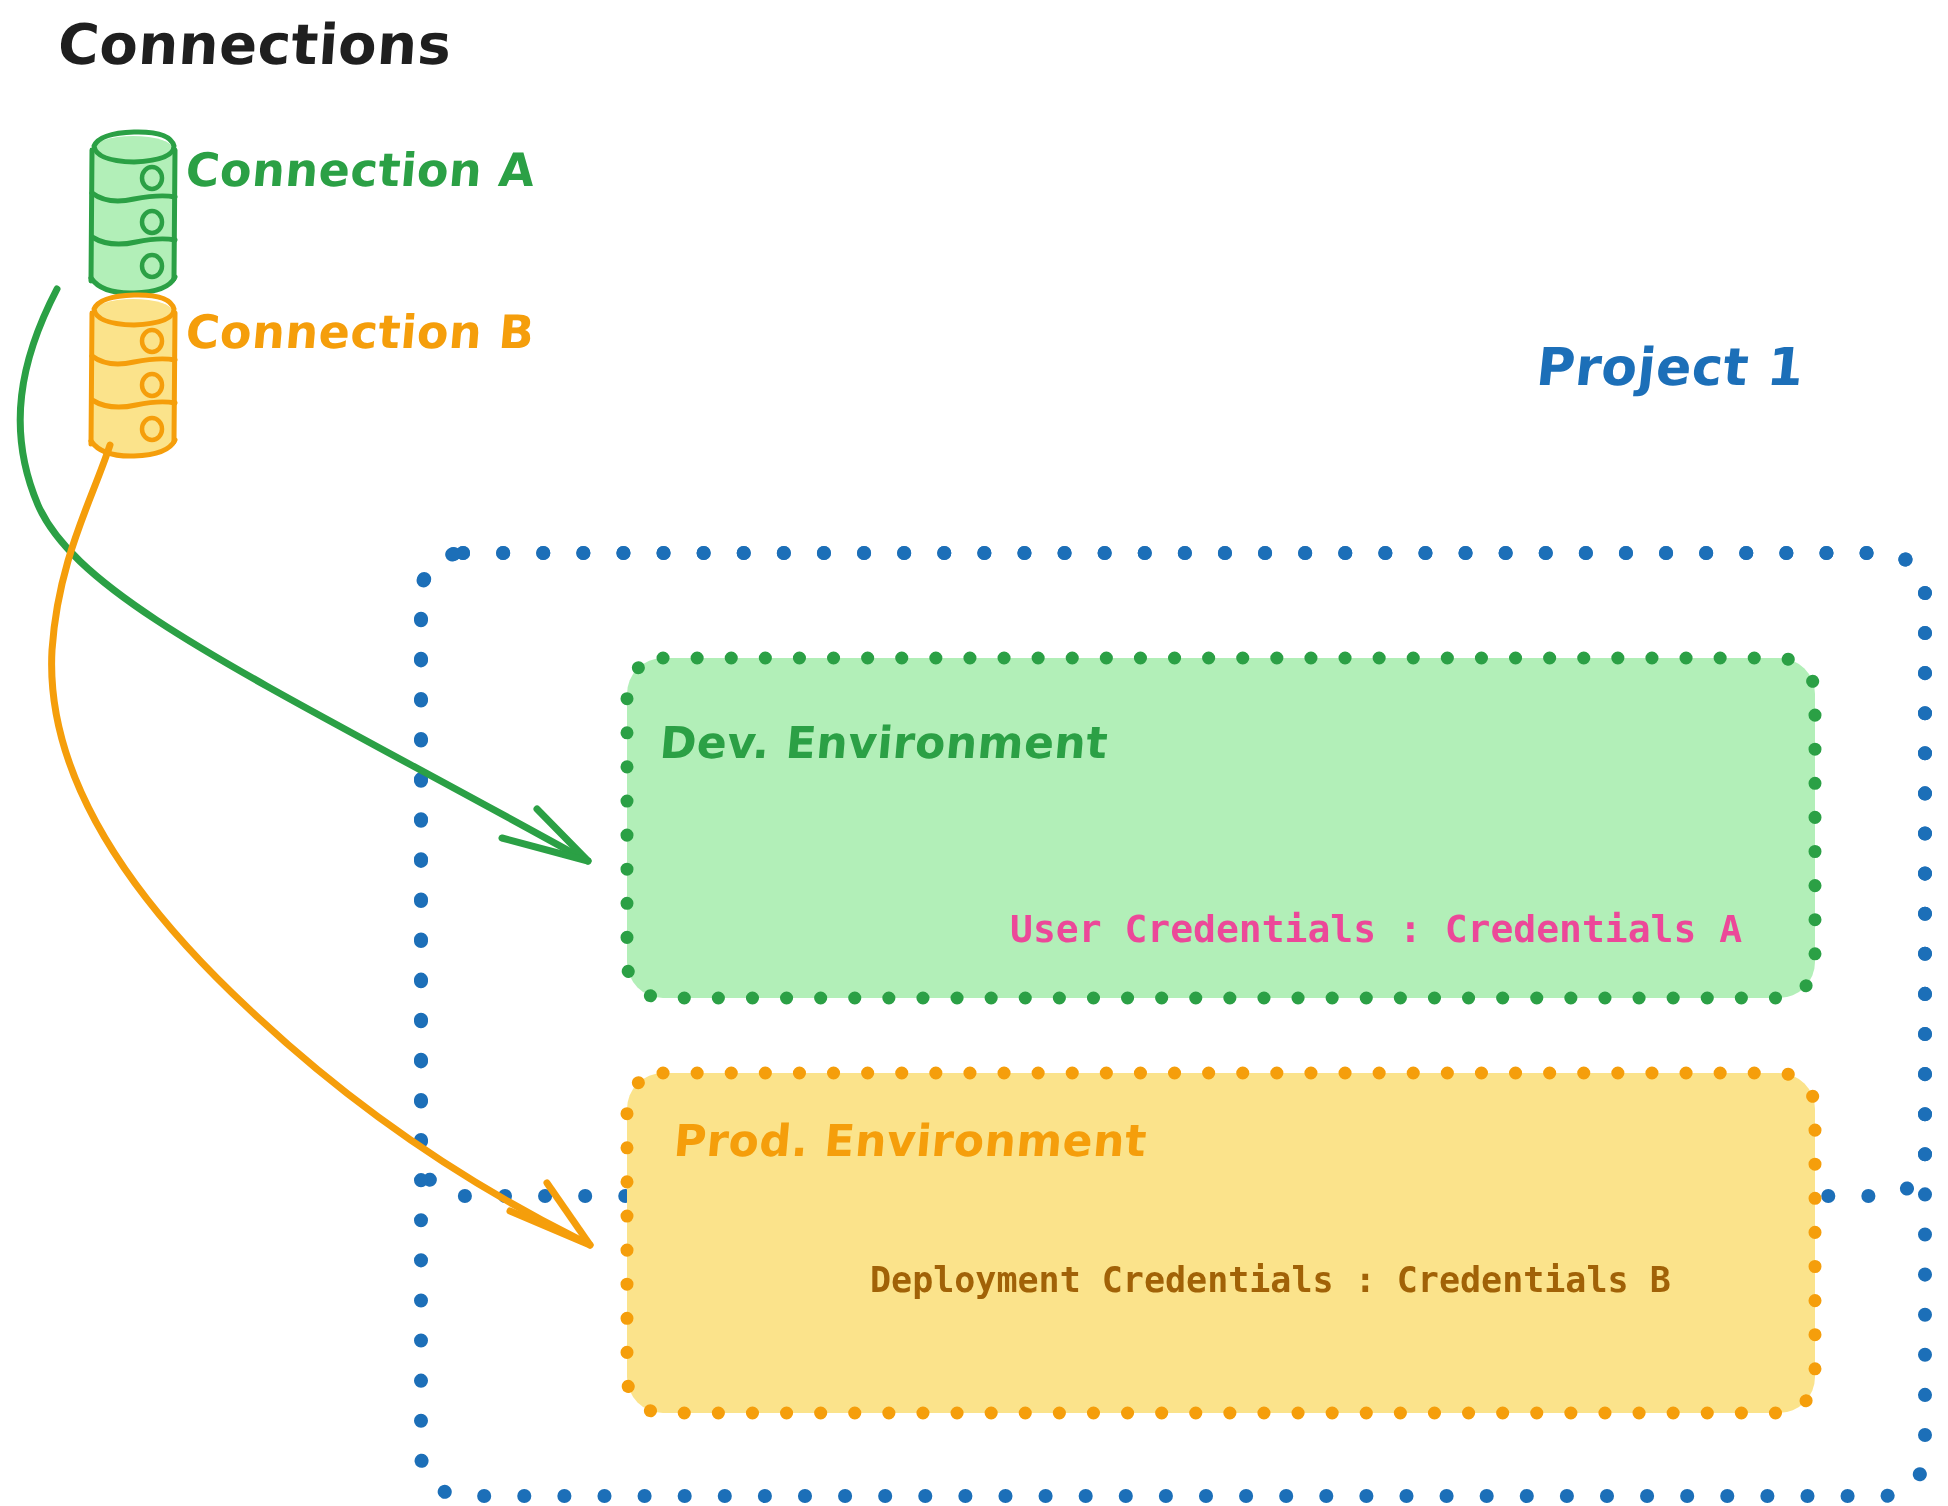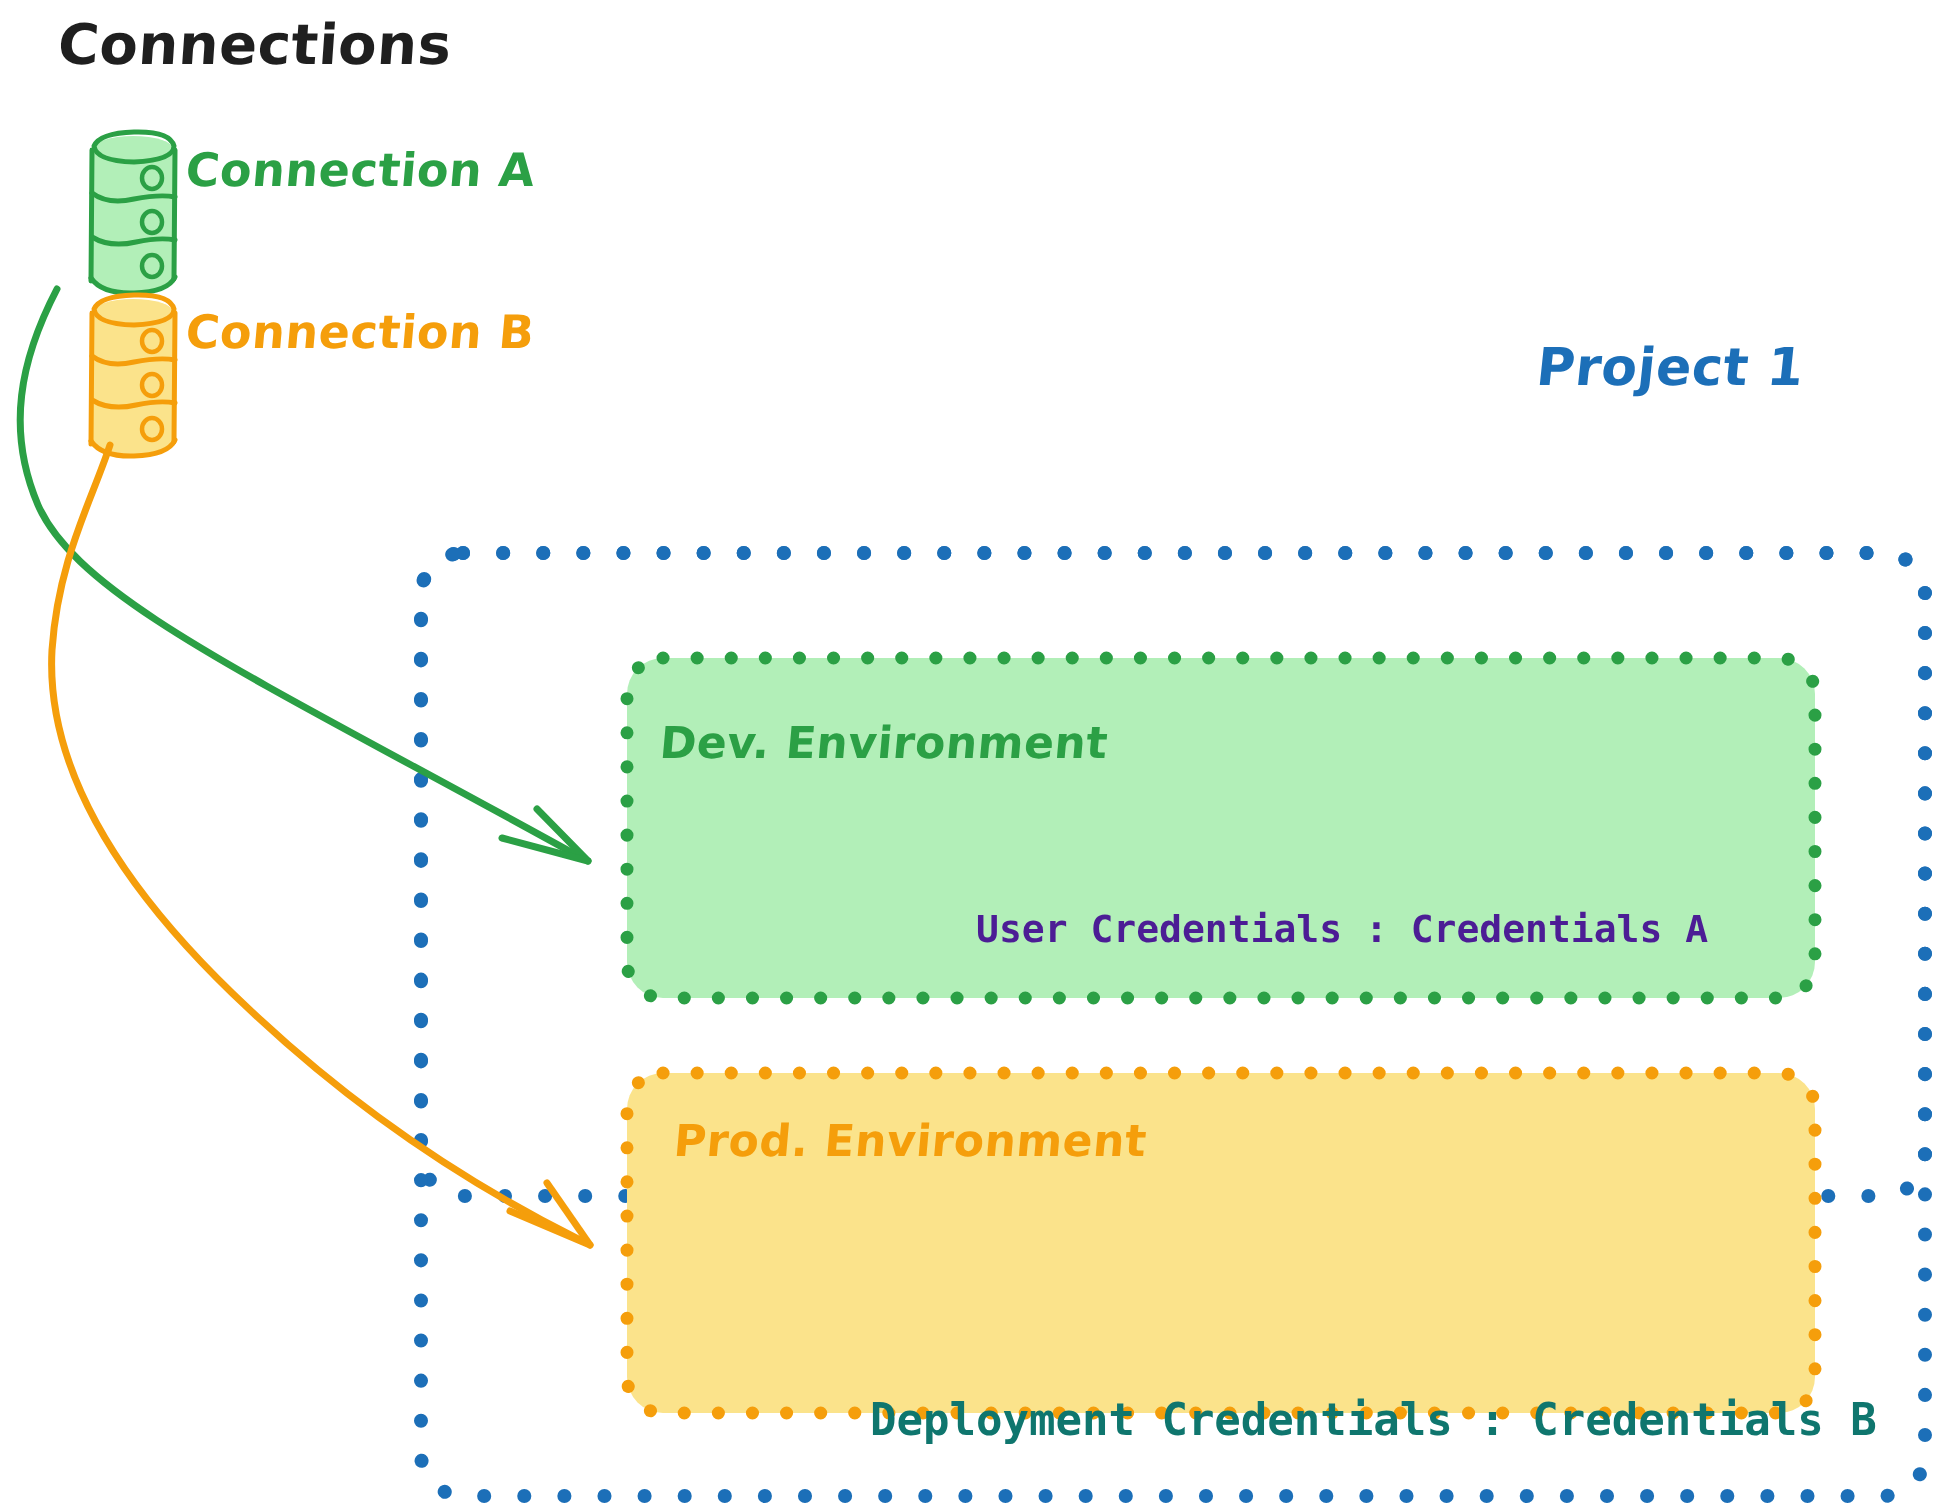--- a/index.html
+++ b/index.html
@@ -74,30 +74,30 @@
     transform: skewX(-5deg);
   }
   #label-prod-env {
     left: 674px;
     top: 1115px;
     font-size: 44px;
     color: #f59e0b;
     transform: skewX(-5deg);
   }
   #label-dev-credentials {
-    left: 976px;
+    left: 1010px;
     top: 907px;
     font-size: 38px;
-    color: #4c1d95;
+    color: #ec4899;
   }
   #label-prod-credentials {
     left: 870px;
-    top: 1394px;
-    font-size: 44px;
-    color: #0f766e;
+    top: 1260px;
+    font-size: 35px;
+    color: #a16207;
   }
 </style>
 </head>
 <body>
 
 <div id="canvas">
 
   <svg id="vector-layer" viewBox="0 0 1948 1506">
 
     <rect x="421" y="553" width="1504" height="643" rx="42" ry="42" fill="none" stroke="#1c6fb8" stroke-width="14" stroke-linecap="round" stroke-dasharray="0.1 40" transform="translate(0,0)" style="stroke-dasharray:0.1 40"></rect>

